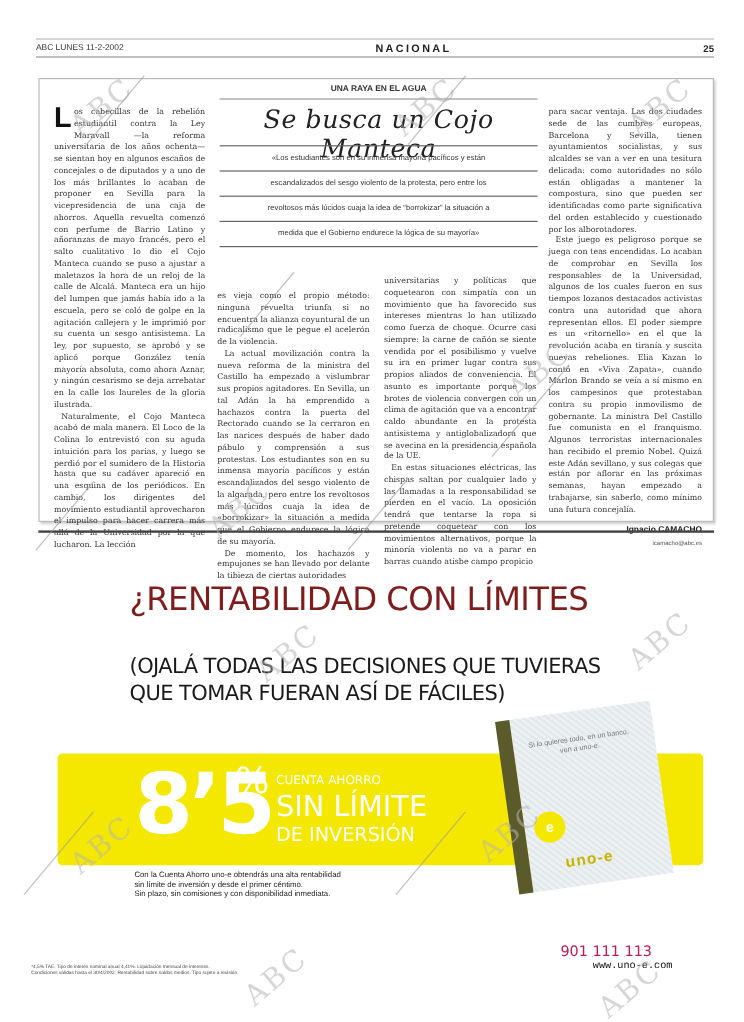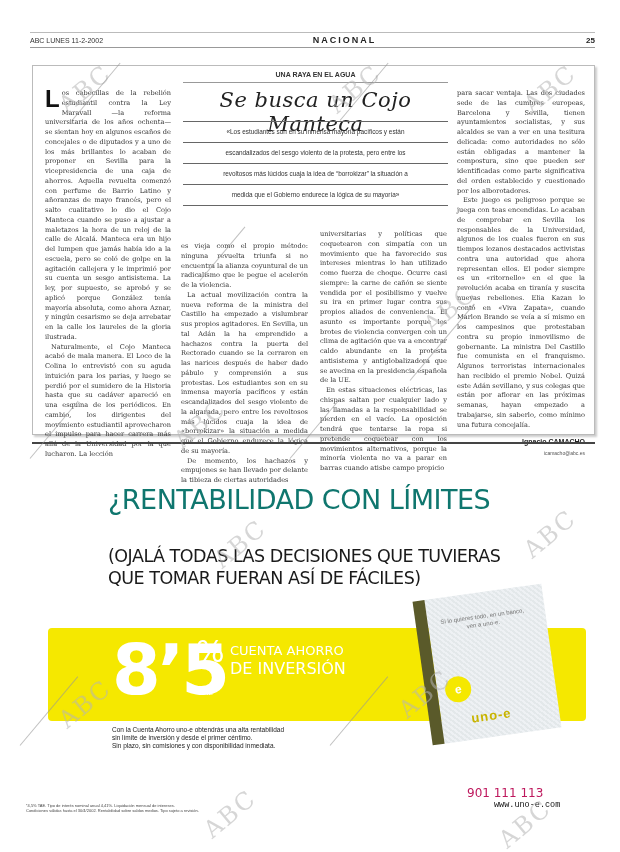--- a/index.html
+++ b/index.html
@@ -58,21 +58,21 @@
   .email {
     font-family: "Liberation Sans", sans-serif; font-size: 5px; text-align: right; color: #555; margin-top: 2px;
   }
 
   .rule {
     position: absolute; left: 32px; top: 442px; width: 563px; height: 2px; background: #444;
   }
 
   .ad-title {
     position: absolute; left: 108px; top: 484px; width: 400px;
-    font-family: "DejaVu Sans", sans-serif; font-size: 27px; line-height: 31px; color: #0f766e;
+    font-family: "DejaVu Sans", sans-serif; font-size: 27px; line-height: 31px; color: #7f1d1d;
     letter-spacing: -0.5px;
   }
   .ad-sub {
     position: absolute; left: 108px; top: 545px; width: 400px;
     font-family: "DejaVu Sans", sans-serif; font-size: 17.5px; line-height: 22px; color: #1a1a1a;
     letter-spacing: -0.5px;
   }
   .ad-band {
     position: absolute; left: 48px; top: 628px; width: 538px; height: 93px;
     background: #f5e800; border-radius: 4px;
@@ -80,21 +80,21 @@
   .rate {
     position: absolute; left: 112px; top: 628px; height: 93px;
     font-family: "DejaVu Sans", sans-serif; color: #fff; font-weight: bold;
   }
   .rate-num { position: absolute; left: 0; top: 2px; font-size: 70px; line-height: 80px; letter-spacing: -3px; }
   .rate-pct { position: absolute; left: 84px; top: 4px; font-size: 30px; line-height: 40px; font-weight: normal; }
   .rate-tae { position: absolute; left: 87px; top: 60px; font-size: 7.5px; font-weight: normal; }
   .ad-product {
     position: absolute; left: 230px; top: 643px; font-family: "DejaVu Sans", sans-serif; color: #fff;
   }
-  .ad-product .l1 { font-size: 13px; line-height: 16px; }
+  .ad-product .l1 { font-size: 10px; line-height: 16px; }
   .ad-product .l2 { font-size: 24px; line-height: 27px; }
   .ad-product .l3 { font-size: 16px; line-height: 20px; }
 
   .ad-booklet {
     position: absolute; left: 422px; top: 592px; width: 118px; height: 145px;
     transform: rotate(-8deg);
     background: repeating-linear-gradient(45deg, #eef1f4 0 2px, #e3e8ea 2px 4px);
     border-left: 12px solid #5a5a2a;
   }
   .booklet-text {
@@ -185,20 +185,21 @@
 </div>
 
 <div class="ad-band"></div>
 <div class="rate">
   <span class="rate-num">8’5</span>
   <span class="rate-pct">%</span>
   <span class="rate-tae">TAE*</span>
 </div>
 <div class="ad-product">
   <div class="l1">CUENTA AHORRO</div>
+  <div class="l2">SIN LÍMITE</div>
   <div class="l3">DE INVERSIÓN</div>
 </div>
 
 <div class="ad-booklet">
   <div class="booklet-text">Si lo quieres todo, en un banco, ven a uno-e.</div>
   <div class="booklet-logo">e</div>
   <div class="booklet-brand">uno-e</div>
 </div>
 
 <div class="ad-body">

